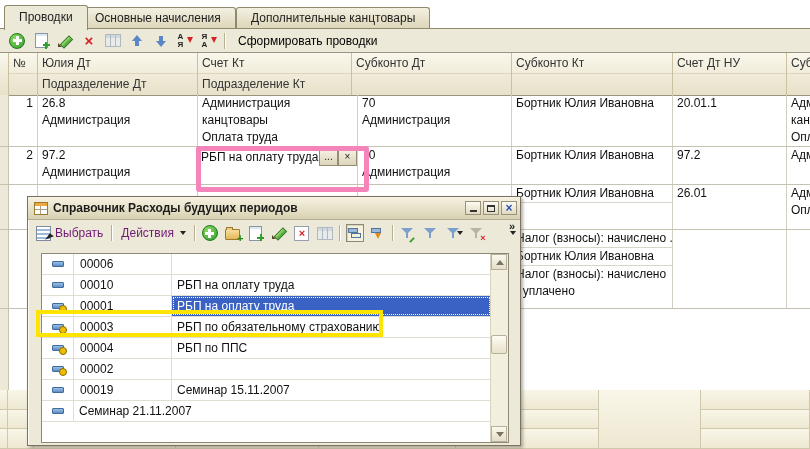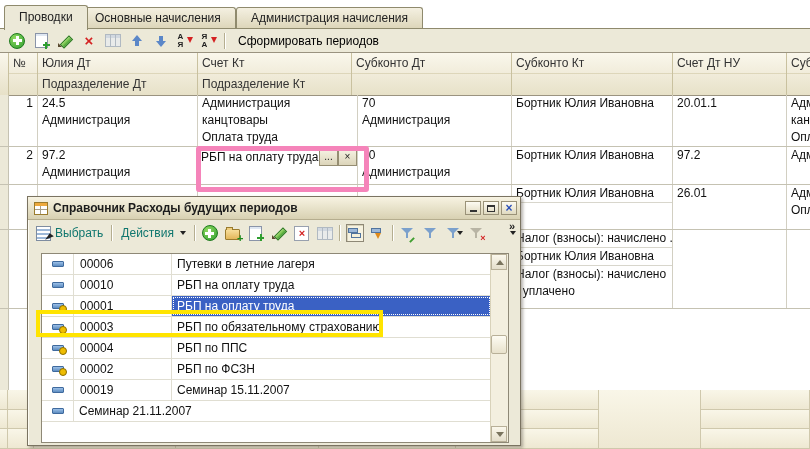--- a/index.html
+++ b/index.html
@@ -99,21 +99,21 @@
          border:1px solid #7a7361;box-shadow:2px 2px 3px rgba(90,85,70,.45), inset 1px 1px 0 #fdfbf2;z-index:5;box-sizing:border-box;}
   .ptitle{height:22px;display:flex;align-items:center;padding:0 3px 0 6px;
           background:linear-gradient(#f7f3e2,#d8d1b2);border-bottom:1px solid #b5ad8e;}
   .ptext{flex:1;font-weight:bold;color:#1c1c1c;white-space:nowrap;overflow:hidden;}
   .wbtn{width:16px;height:14px;margin-left:2px;border:1px solid #9a9278;background:linear-gradient(#fdfbf2,#e0dac0);
         display:flex;align-items:flex-end;justify-content:center;box-sizing:border-box;}
   .wbtn .mini{width:7px;height:2px;background:#333;margin-bottom:2px;}
   .wbtn .maxi{width:8px;height:7px;border:1px solid #333;border-top-width:2px;margin-bottom:2px;box-sizing:border-box;}
   .wbtn.close{align-items:center;justify-content:center;color:#2b50b8;font-weight:bold;font-size:12px;line-height:11px;}
   .ptb{height:26px;display:flex;align-items:center;gap:5px;padding-left:5px;position:relative;}
-  .pbtn{display:flex;align-items:center;gap:4px;padding:1px 3px;color:#0f766e;}
+  .pbtn{display:flex;align-items:center;gap:4px;padding:1px 3px;color:#701a75;}
   .ddt{border-left:3px solid transparent;border-right:3px solid transparent;border-top:4px solid #222;margin-left:2px;}
   .pibox{width:18px;height:18px;display:flex;align-items:center;justify-content:center;box-sizing:border-box;}
   .ovf{position:absolute;right:4px;top:1px;display:flex;flex-direction:column;align-items:center;line-height:10px;}
   .ovf .chev{font-weight:bold;font-size:11px;color:#222;}
   .plist{position:absolute;left:13px;top:56px;width:468px;height:190px;background:#fff;border:1px solid #8e8876;box-sizing:border-box;}
   .plhead{display:flex;height:21px;border-bottom:1px solid #b8b098;}
   .plc{background:linear-gradient(#faf7ec,#e7e1c8);border-right:1px solid #c9c19f;box-sizing:border-box;
        line-height:20px;padding-left:6px;color:#333;overflow:hidden;white-space:nowrap;}
   .plc.ic{width:32px;} .plc.code{width:98px;} .plc.name{flex:1;display:flex;align-items:center;border-right:none;}
   .sortind{margin-left:auto;margin-right:24px;width:11px;height:8px;position:relative;opacity:.8;}
@@ -139,21 +139,21 @@
   .ann.pink{left:196px;top:146px;width:173px;height:46px;border:5px solid #f584ba;border-radius:3px;z-index:6;}
   .ann.yellow{left:36px;top:310px;width:347px;height:27px;border:4px solid #ffe400;z-index:9;}
 </style>
 </head>
 <body>
 
 <div class="screen">
 
   <div class="tab active" style="left:4px;">Проводки</div>
   <div class="tab" style="left:80px;">Основные начисления</div>
-  <div class="tab" style="left:236px;">Администрация начисления</div>
+  <div class="tab" style="left:236px;">Дополнительные канцтовары</div>
 
   <div class="toolbar">
     <span class="tbtn">
         <span class="ic-add"></span>
       </span>
     <span class="tbtn">
         <span class="ic-copy"></span>
       </span>
     <span class="tbtn">
         <span class="ic-pencil"></span>
@@ -178,21 +178,21 @@
       </span>
     </span>
     <span class="tbtn">
       <span class="sorticon">
         <span class="sl t">Я</span>
           <span class="sl b">А</span>
           <span class="sarrow"></span>
       </span>
     </span>
     <span class="vsep"></span>
-    <span class="tlabel">Сформировать периодов</span>
+    <span class="tlabel">Сформировать проводки</span>
   </div>
 
   <div class="tablebg"></div>
   <div class="mstrip"></div>
 
   <div class="ghead">
     <div class="hc c-m"></div>
     <div class="hc c-num">
         <div class="hl">№</div>
         <div class="hl sub"></div>
@@ -221,21 +221,21 @@
         <div class="hl">Субконто</div>
         <div class="hl sub"></div>
       </div>
   </div>
 
   <div id="gbody">
       <div class="trow" style="height: 51px;">
         <div class="cell m c-m"></div>
         <div class="cell num c-num">1</div>
         <div class="cell c2">
-          <div class="line">24.5</div>
+          <div class="line">26.8</div>
           <div class="line">Администрация</div>
         </div>
         <div class="cell c3">
           <div class="line">Администрация</div>
           <div class="line">канцтовары</div>
           <div class="line">Оплата труда</div>
         </div>
         <div class="cell c4">
           <div class="line">70</div>
           <div class="line">Администрация</div>
@@ -426,21 +426,20 @@
         <span class="ddt"></span>
       </span>
     </div>
     <div class="plist">
       <div id="plrows">
           <div class="plrow">
             <div class="plcell ic">
               <span class="dash"></span>
             </div>
             <div class="plcell code">00006</div>
-            <div class="plcell name">Путевки в летние лагеря</div>
           </div>
           <div class="plrow">
             <div class="plcell ic">
               <span class="dash"></span>
             </div>
             <div class="plcell code">00010</div>
             <div class="plcell name">РБП на оплату труда</div>
           </div>
           <div class="plrow">
             <div class="plcell ic">
@@ -461,21 +460,20 @@
               <span class="dash marked"></span>
             </div>
             <div class="plcell code">00004</div>
             <div class="plcell name">РБП по ППС</div>
           </div>
           <div class="plrow">
             <div class="plcell ic">
               <span class="dash marked"></span>
             </div>
             <div class="plcell code">00002</div>
-            <div class="plcell name">РБП по ФСЗН</div>
           </div>
           <div class="plrow">
             <div class="plcell ic">
               <span class="dash"></span>
             </div>
             <div class="plcell code">00019</div>
             <div class="plcell name">Семинар 15.11.2007</div>
           </div>
           <div class="plrow">
             <div class="plcell ic">

